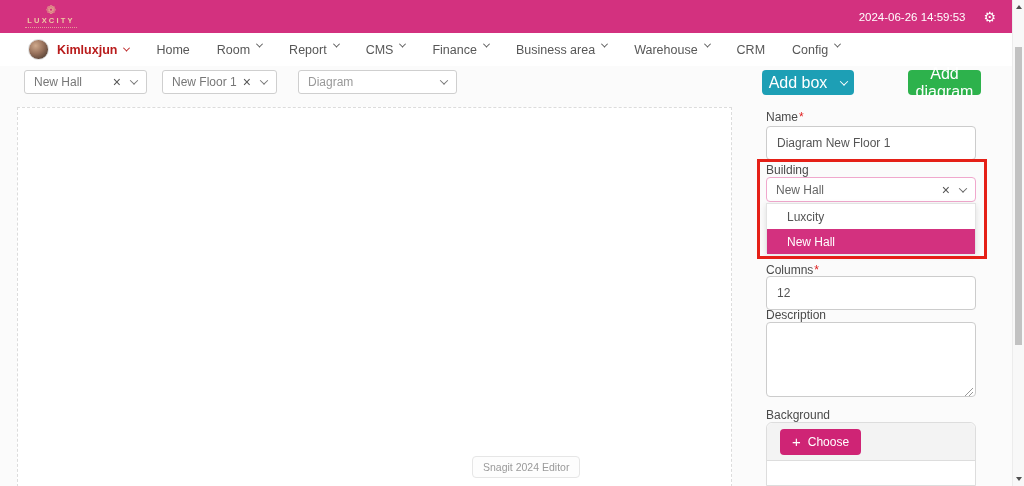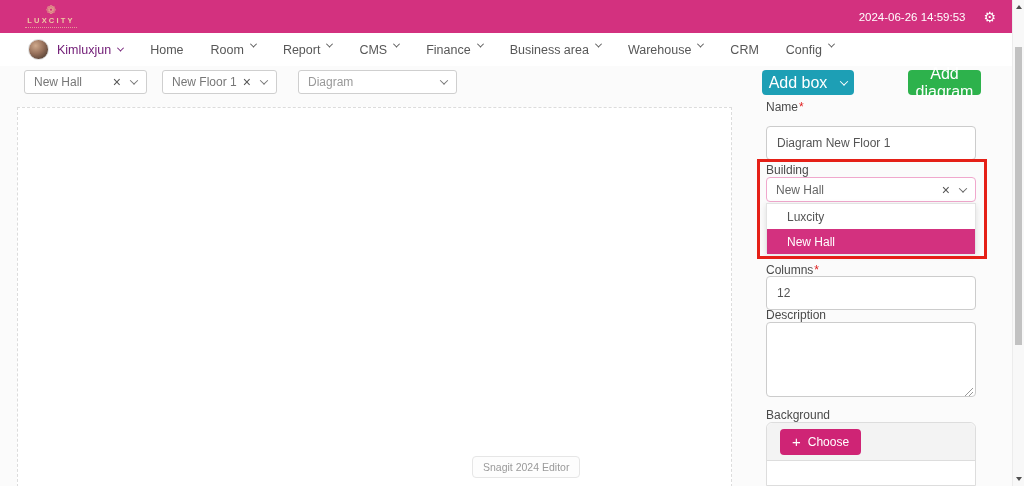--- a/index.html
+++ b/index.html
@@ -12,21 +12,21 @@
   .logo .flower { color:#e5b98f; font-size:12px; line-height:10px; }
   .logo .brandname { color:#eccba3; font-size:7.5px; font-weight:bold; letter-spacing:2.2px; margin-top:2px; }
   .logo .tagline { width:52px; border-top:1px dotted #eccba3; opacity:.7; margin-top:2px; }
   .header-right { margin-left:auto; margin-right:16px; display:flex; align-items:center; gap:18px; }
   .timestamp { color:#ffffff; font-size:11.5px; }
   .gear { color:#ffffff; font-size:14px; line-height:14px; cursor:pointer; font-family:"DejaVu Sans",sans-serif; }
 
   
   .navbar { position:absolute; left:0; top:33px; width:1012px; height:33px; background:#ffffff; display:flex; align-items:center; font-size:12.5px; color:#575757; }
   .avatar { width:21px; height:21px; border-radius:50%; margin-left:28px; background:radial-gradient(circle at 35% 30%, #cfa98c 0%, #96705a 45%, #3a2d26 100%); border:1px solid #ddd; flex:none; }
-  .username { margin-left:8px; font-weight:normal; color:#701a75; display:flex; align-items:center; gap:7px; cursor:pointer; }
+  .username { margin-left:8px; font-weight:bold; color:#b91c1c; display:flex; align-items:center; gap:7px; cursor:pointer; }
   .nav-item { margin-left:27px; display:flex; align-items:flex-start; gap:7px; cursor:pointer; white-space:nowrap; }
   .chev { display:inline-block; width:6px; height:6px; border-right:1.6px solid currentColor; border-bottom:1.6px solid currentColor; transform:rotate(45deg) translate(-1px,-1px); }
   .chev.small { width:5px; height:5px; }
 
   
   .filterbox { position:absolute; top:70px; height:24px; background:#fff; border:1px solid #cfcfcf; border-radius:3px; display:flex; align-items:center; padding:0 9px; font-size:12px; color:#777; cursor:pointer; }
   .filterbox .val { flex:1; overflow:hidden; white-space:nowrap; }
   .filterbox .muted { color:#999; }
   .xicon { font-size:14px; color:#555; margin-right:10px; line-height:1; cursor:pointer; }
   #filter-building { left:24px; width:123px; }
@@ -39,21 +39,21 @@
   #add-diagram { left:908px; width:73px; background:#2db24c; }
 
   
   .canvas { position:absolute; left:17px; top:107px; width:715px; height:380px; background:#ffffff; border:1px dashed #dcdcdc; }
   .watermark { position:absolute; left:472px; top:456px; background:#fdfdfd; border:1px solid #e6e6e6; border-radius:4px; padding:4px 10px; font-size:10.5px; color:#9a9a9a; z-index:9; }
 
   
   .flabel { position:absolute; left:766px; font-size:12px; color:#4a4a4a; }
   .req { color:#e02020; margin-left:1px; }
   .finput { position:absolute; left:766px; width:210px; background:#fff; border:1px solid #ccc; border-radius:4px; font-size:12px; color:#555; padding:16px 10px; font-family:inherit; }
-  #name-label { top:100px; }
+  #name-label { top:110px; }
   #name-input { top:126px; height:26px; }
   #building-label { top:163px; }
   .select { position:absolute; left:766px; top:177px; width:210px; height:25px; background:#fff; border:1px solid #f0a8cd; border-radius:4px; display:flex; align-items:center; padding:0 9px; font-size:12px; color:#666; cursor:pointer; }
   .select .val { flex:1; }
   .dropdown { position:absolute; left:766px; top:203px; width:210px; height:50px; background:#fff; border:1px solid #e3e3e3; box-shadow:0 2px 6px rgba(0,0,0,.12); z-index:4; }
   .opt { height:25px; display:flex; align-items:center; padding-left:20px; font-size:12px; color:#555; cursor:pointer; }
   .opt.selected { background:#d3317f; color:#fff; }
   .annotation { position:absolute; left:757px; top:159px; width:230px; height:100px; border:3px solid #e52017; z-index:6; pointer-events:none; }
   #columns-label { top:263px; }
   #columns-input { top:276px; height:24px; }

